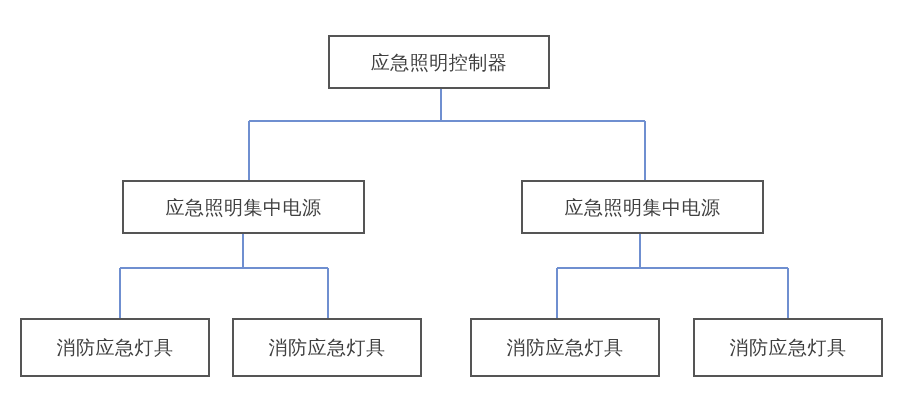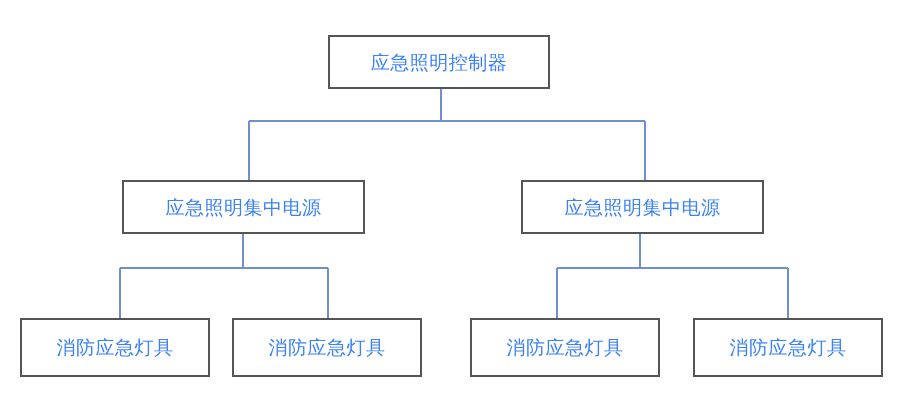--- a/index.html
+++ b/index.html
@@ -30,21 +30,21 @@
     position: absolute;
     box-sizing: border-box;
     display: flex;
     align-items: center;
     justify-content: center;
     background: #ffffff;
     border: 2px solid #555555;
     z-index: 2;
   }
   .node-label {
-    color: #3b82f6;
+    color: #404040;
     font-size: 19px;
     line-height: 1;
     letter-spacing: 0.5px;
     white-space: nowrap;
     font-weight: 400;
   }
   
   #node-root {
     left: 328px;
     top: 35px;

